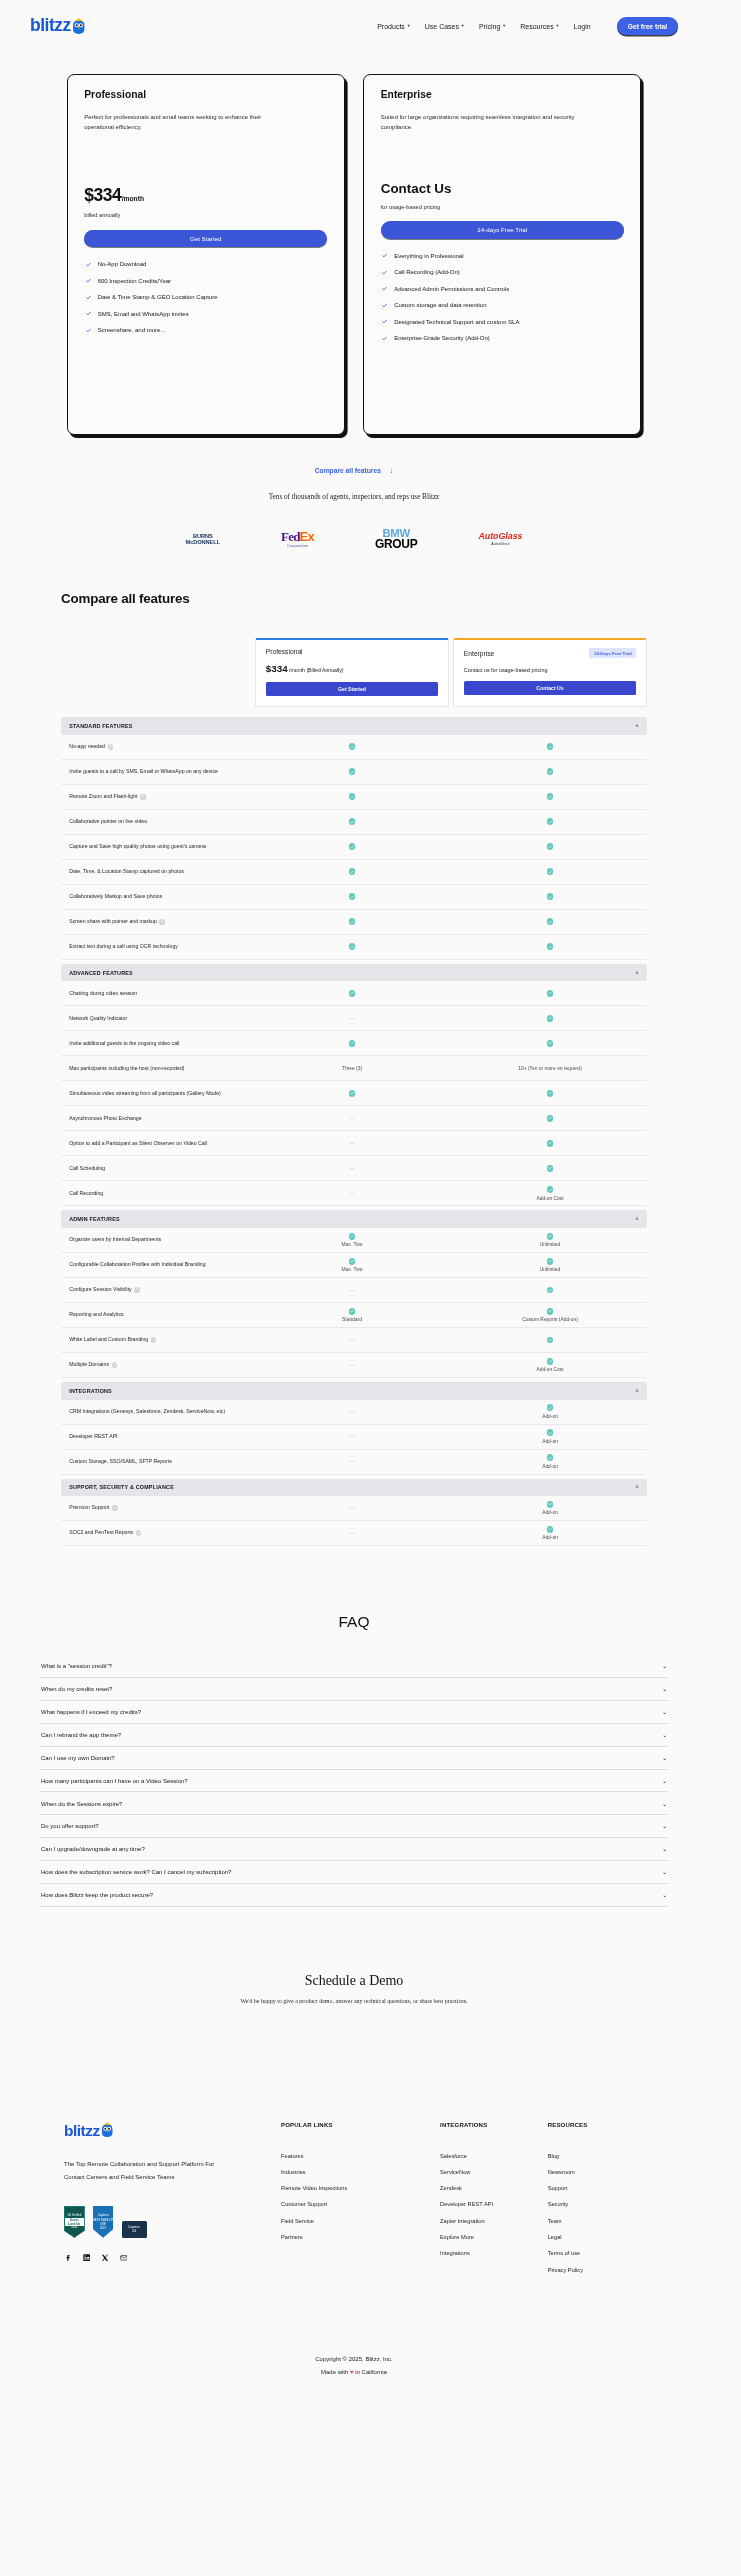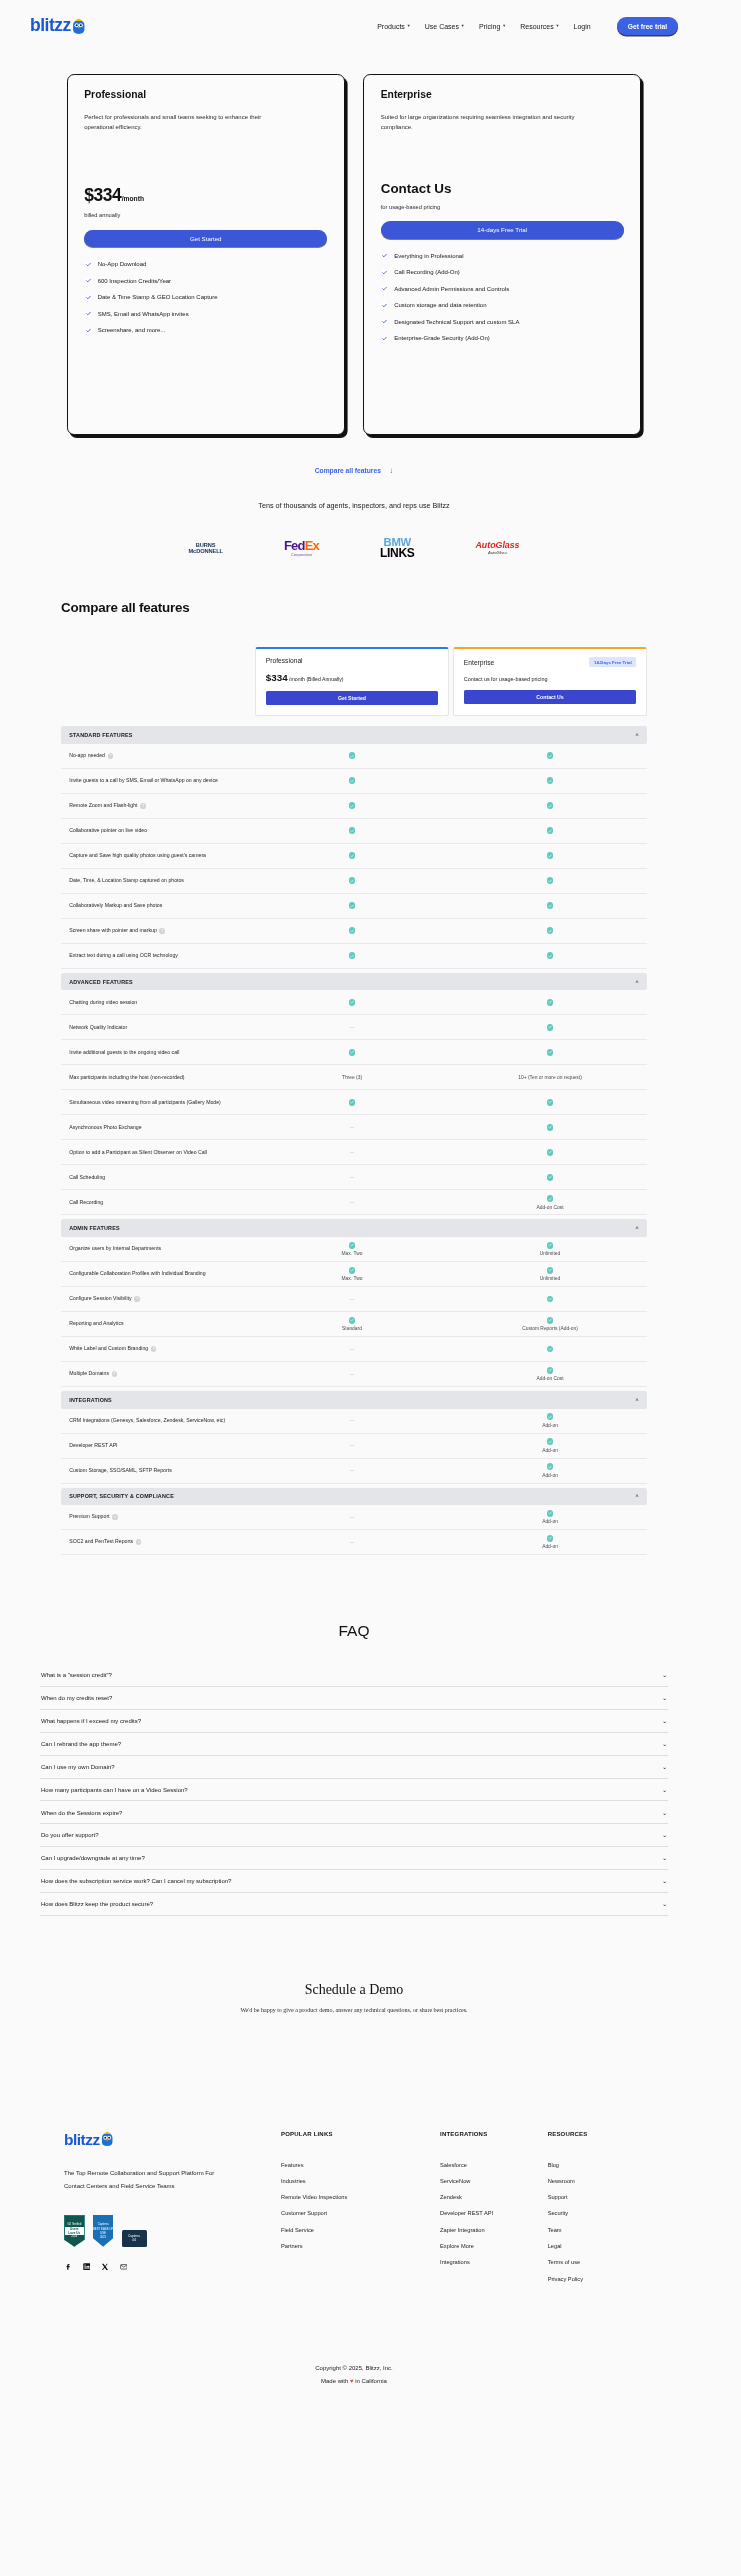--- a/index.html
+++ b/index.html
@@ -99,30 +99,30 @@
   
   .compare-link {
     text-align: center; margin-top: 31px;
     font-size: 6.7px; font-weight: 700; color: #3b62e4;
     cursor: pointer;
   }
   .compare-link .arrow { margin-left: 6.7px; font-weight: 400; font-size: 7.7px; }
 
   
   .proof-title {
-    text-align: center; margin-top: 26px; font-size: 7.2px; color: #202024;
+    text-align: center; margin-top: 18px; font-size: 7.2px; color: #202024; font-family: Liberation Serif, serif;
   }
   .logo-row {
     display: flex; justify-content: center; align-items: center;
     gap: 61px; margin-top: 27px;
   }
   .brand { text-align: center; line-height: 1.05; }
   .burns { font-size: 5.7px; font-weight: 700; color: #16325c; letter-spacing: -0.1px; }
   .fedex { font-size: 13px; font-weight: 800; letter-spacing: -0.8px; }
-  .fedex .fe-a { color: #4d148c; } .fedex .fe-b { color: #ff6600; }
+  .fedex .fe-a { color: #4d148c; font-family: Liberation Serif, serif; } .fedex .fe-b { color: #ff6600; }
   .fedex-sub { font-size: 4.1px; color: #7b4fa8; margin-top: 0.5px; }
   .bmw-top { font-size: 11.3px; font-weight: 700; color: #5aa8dd; letter-spacing: -0.3px; line-height: .95; }
   .bmw-bot { font-size: 12px; font-weight: 800; color: #000; letter-spacing: -0.3px; line-height: .95; }
   .safelite { font-size: 8.8px; font-weight: 800; font-style: italic; color: #e2231a; }
   .safelite-sub { font-size: 4.1px; font-style: italic; color: #333; }
 
   
   .compare-sec { margin-top: 41px; padding: 0 61px; }
   .compare-h {
     font-size: 13.4px; font-weight: 700; letter-spacing: -0.2px;
@@ -429,21 +429,21 @@
     <div class="brand">
       <div class="burns">BURNS</div>
       <div class="burns">McDONNELL</div>
     </div>
     <div class="brand">
       <div class="fedex"><span class="fe-a">Fed</span><span class="fe-b">Ex</span></div>
       <div class="fedex-sub">Corporation</div>
     </div>
     <div class="brand">
       <div class="bmw-top">BMW</div>
-      <div class="bmw-bot">LINKS</div>
+      <div class="bmw-bot">GROUP</div>
     </div>
     <div class="brand">
       <div class="safelite">AutoGlass</div>
       <div class="safelite-sub">AutoGlass</div>
     </div>
   </div>
 
   <div class="compare-sec">
     <div class="compare-h">Compare all features</div>
 

